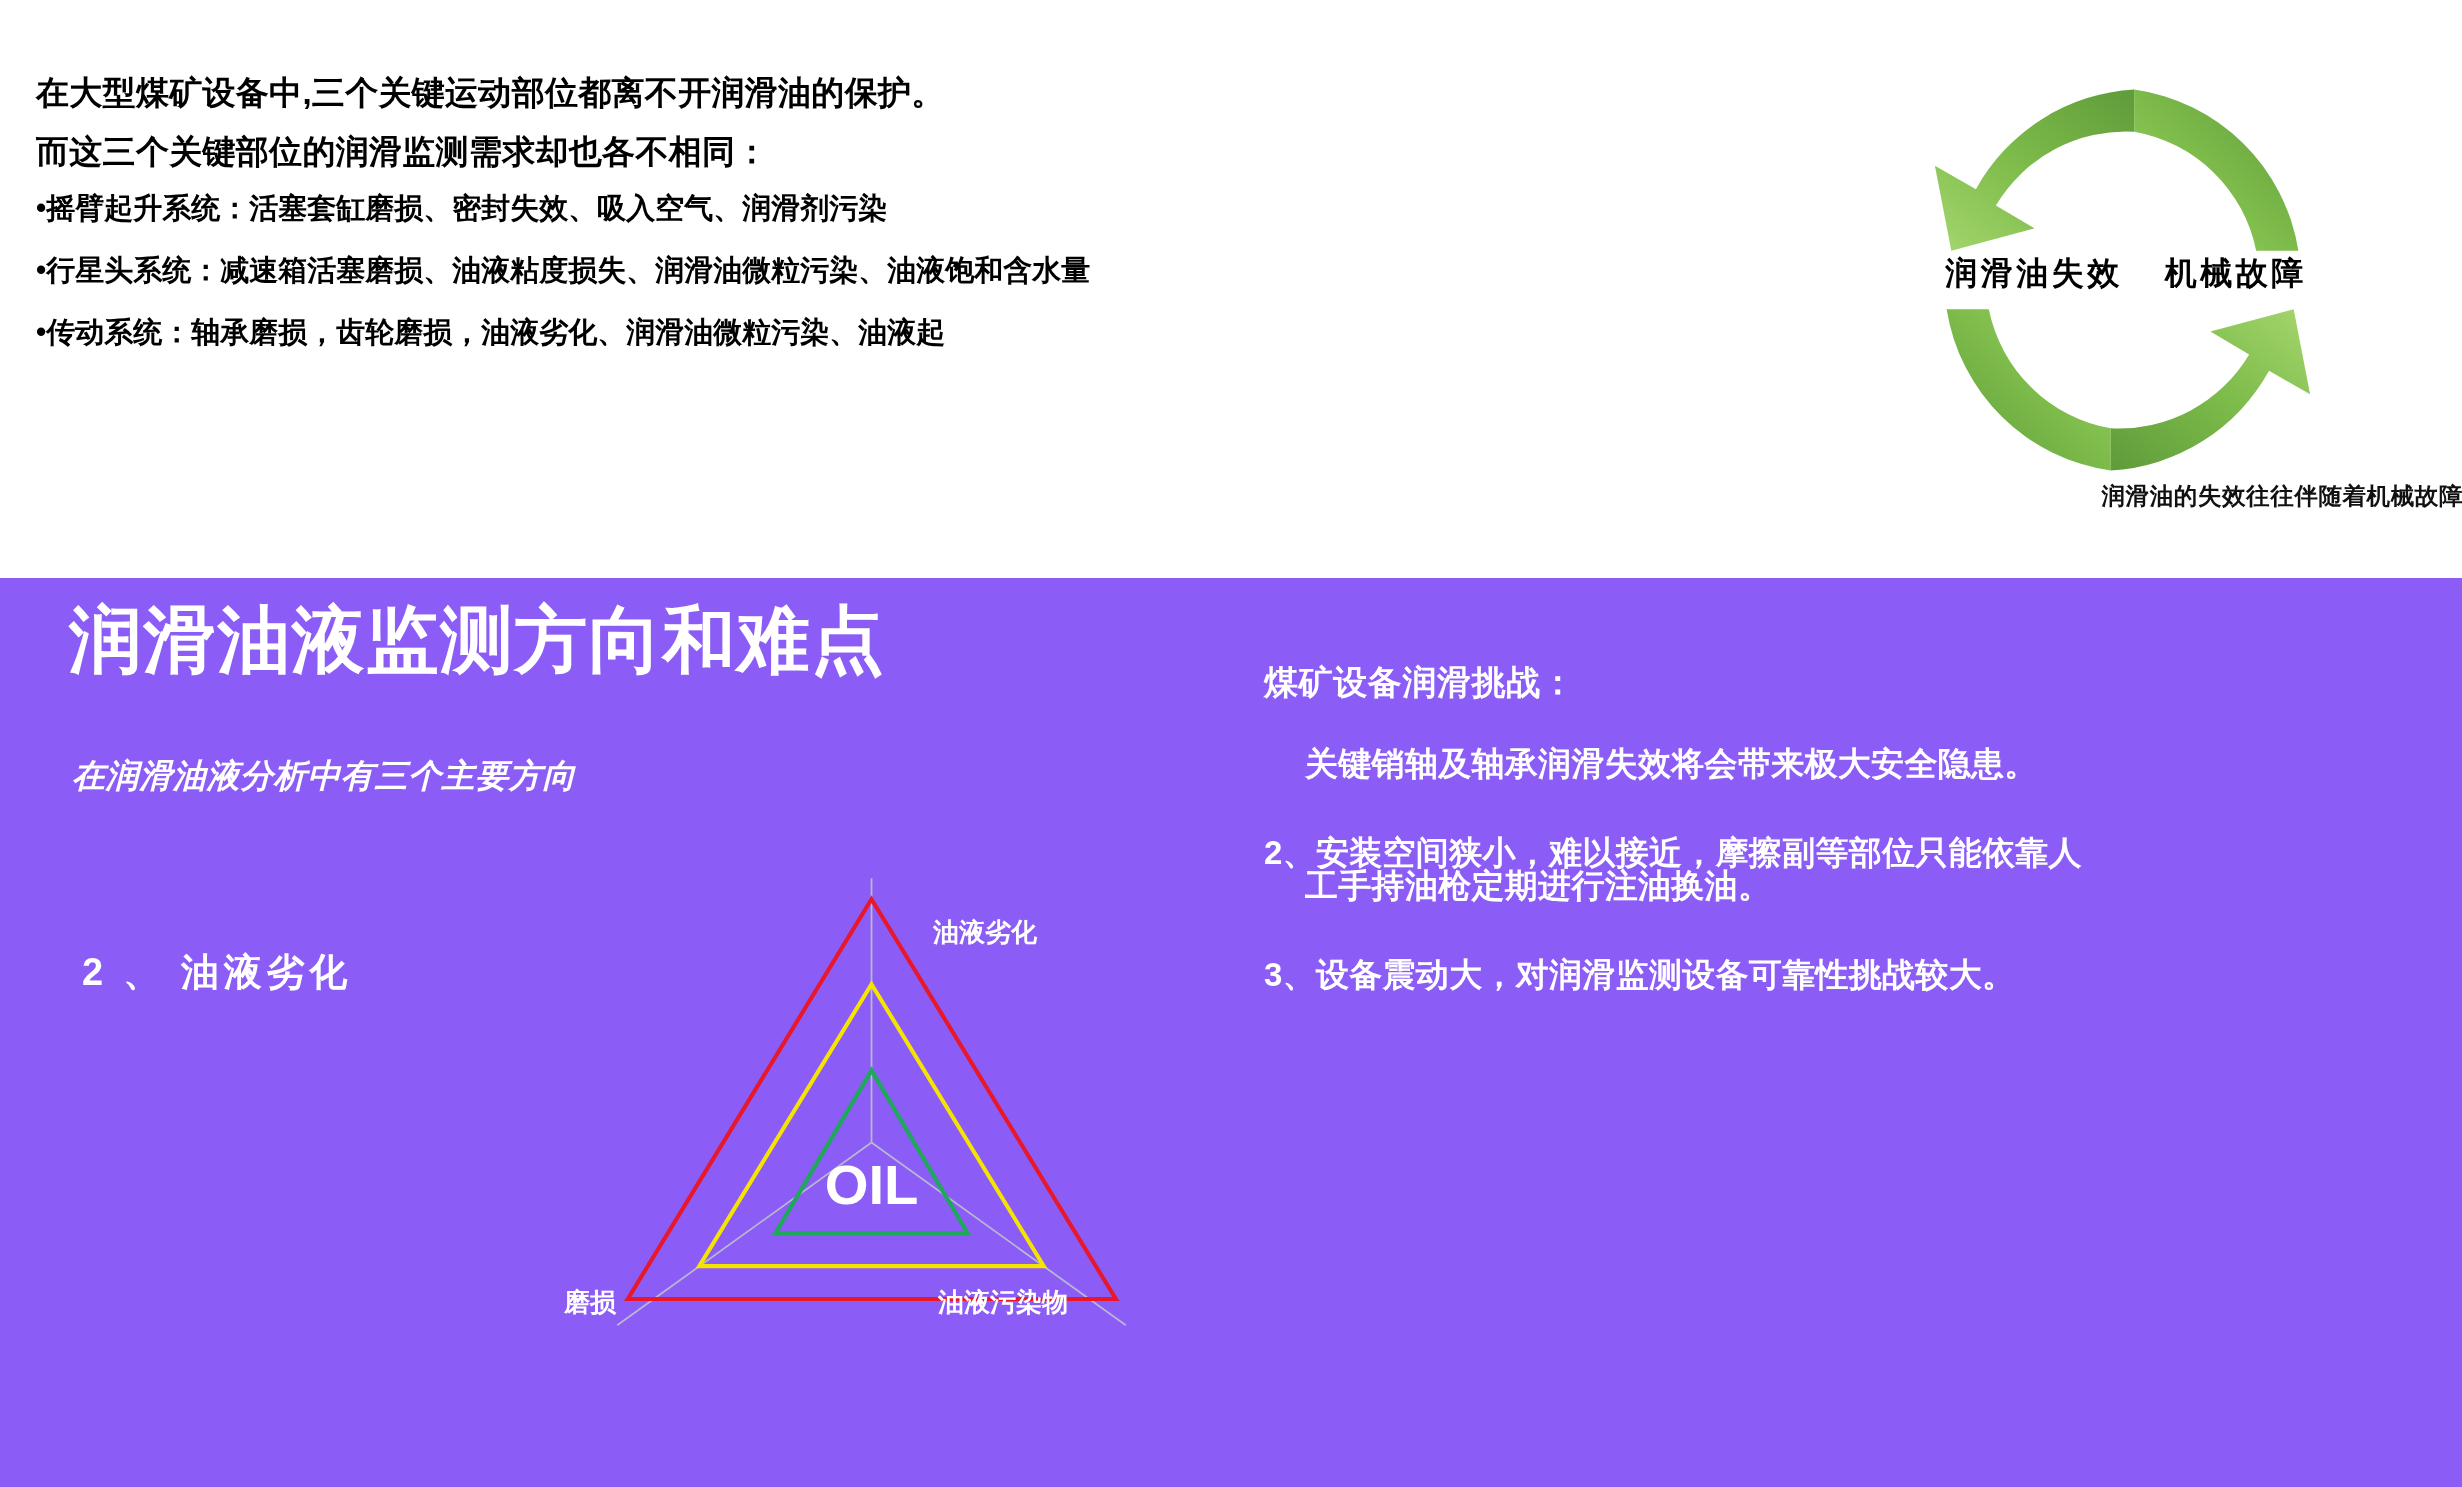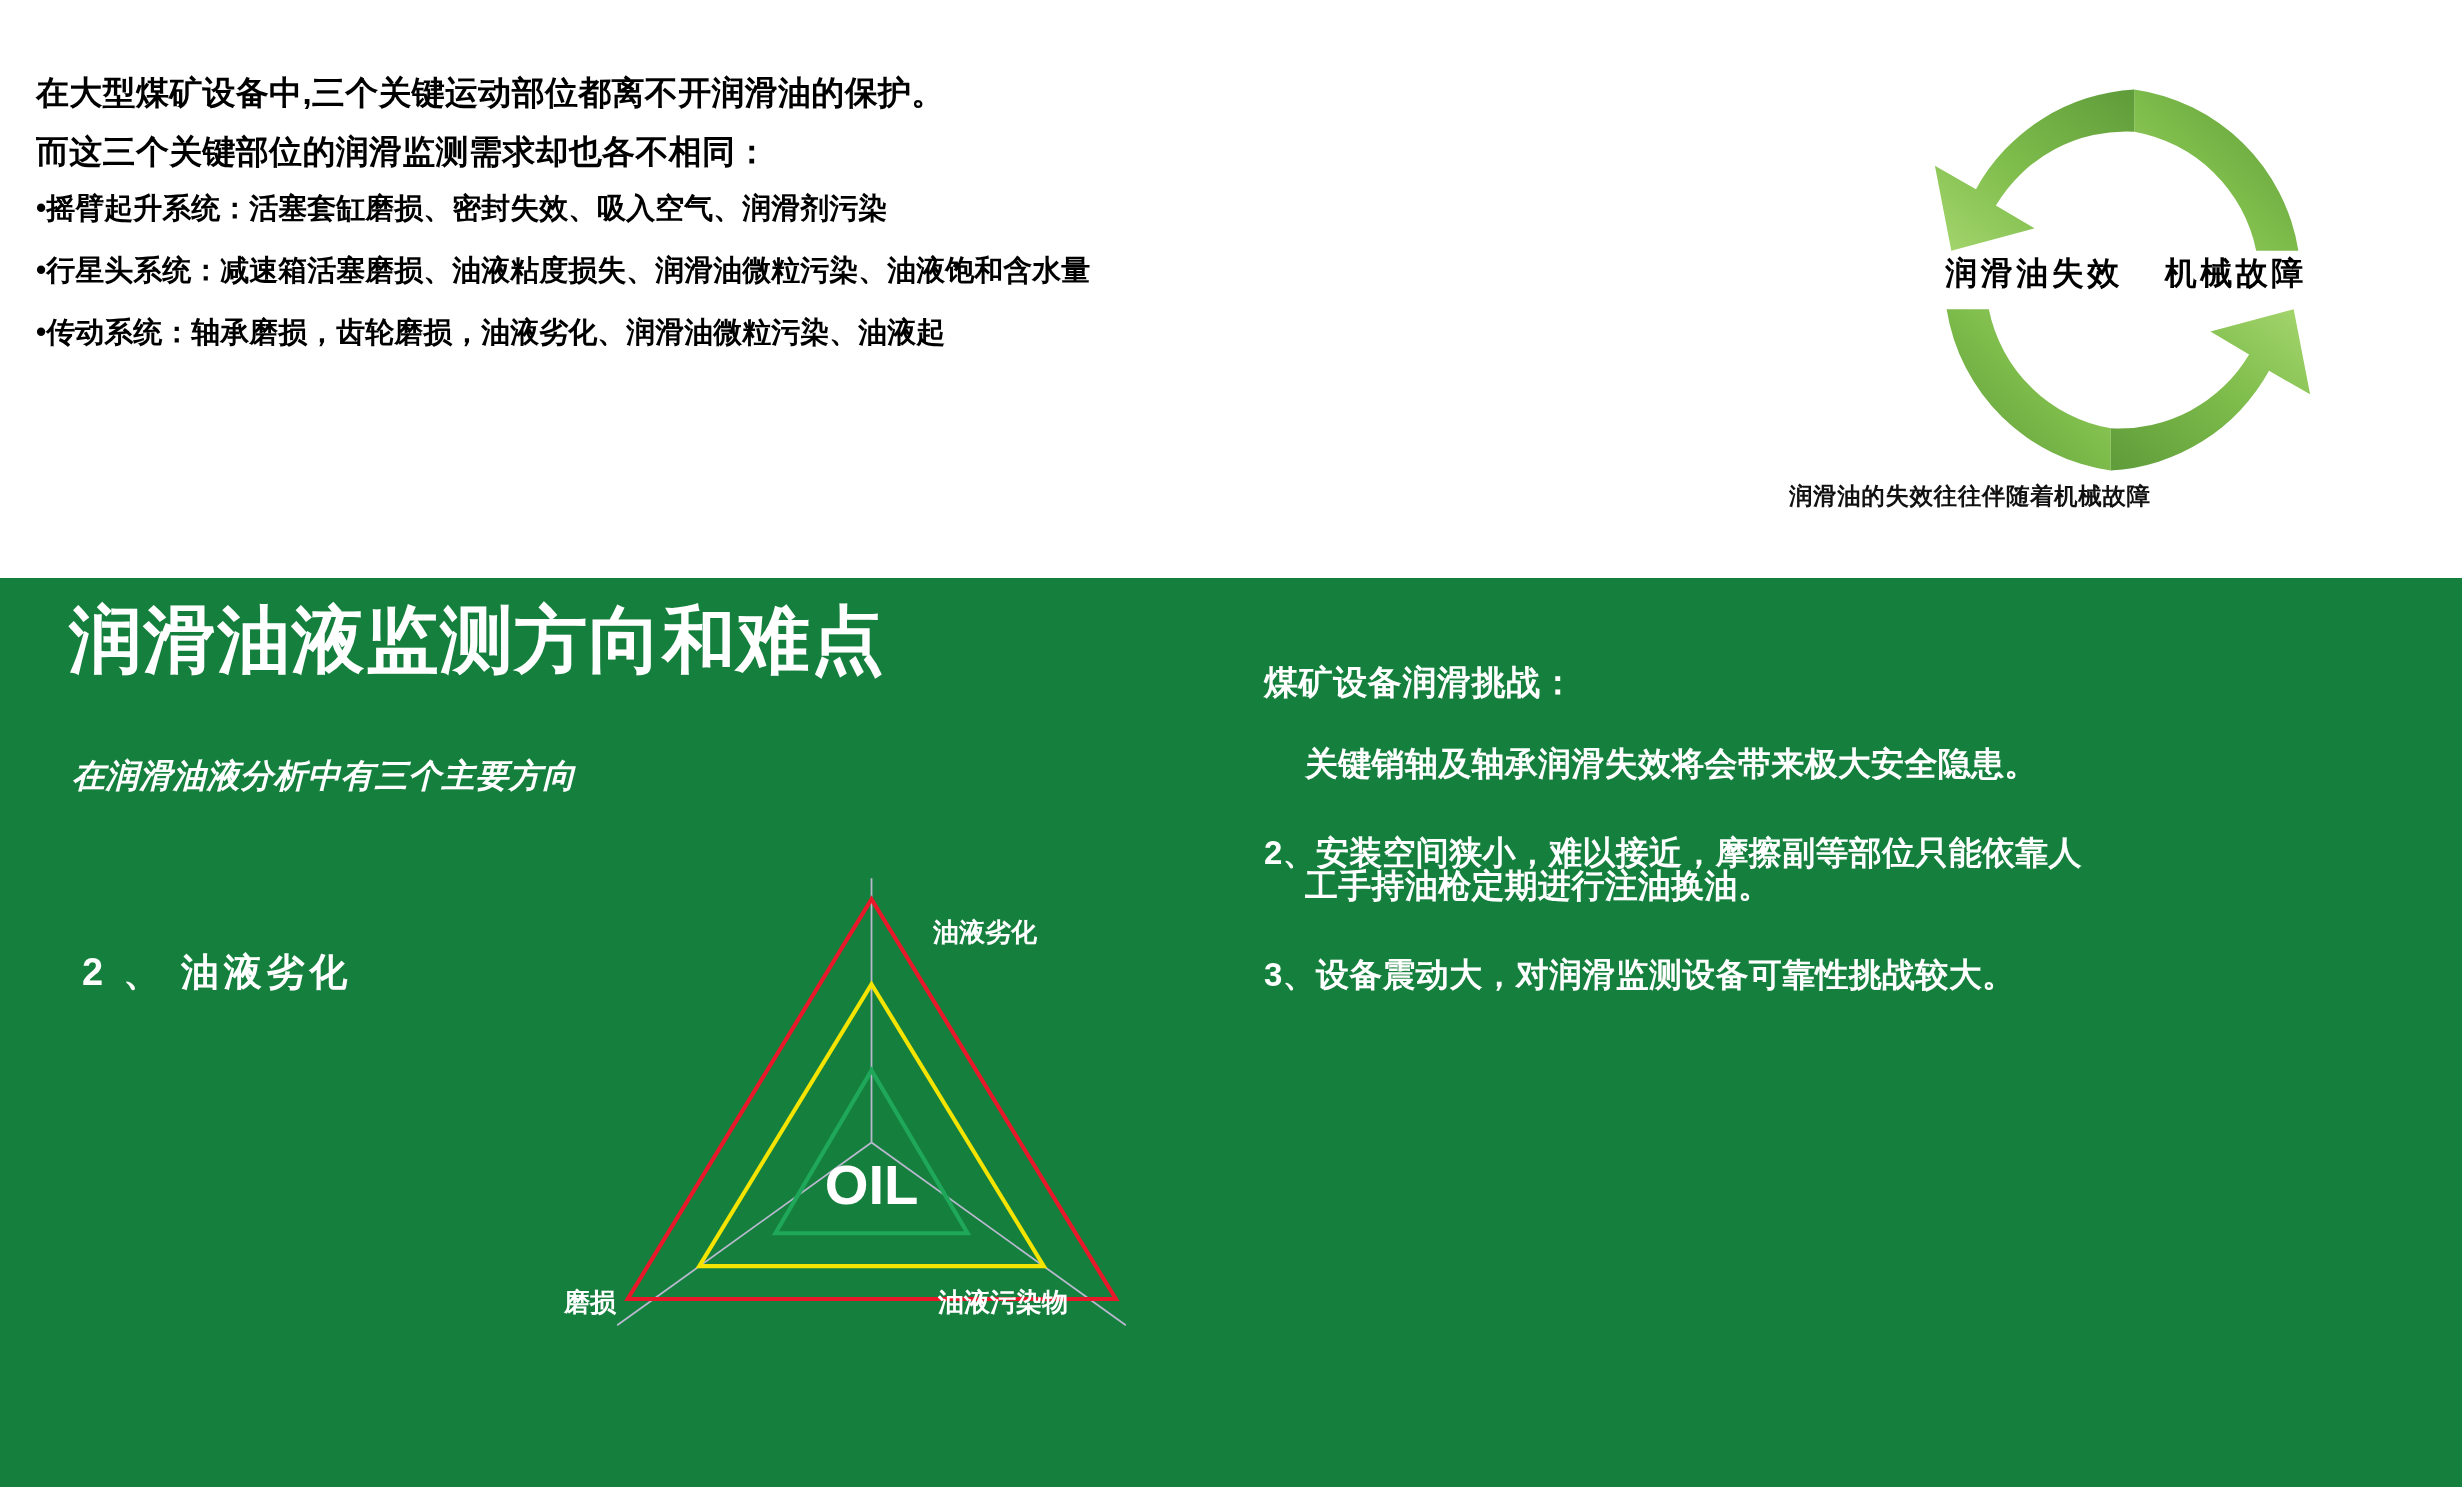--- a/index.html
+++ b/index.html
@@ -77,36 +77,36 @@
     color: #000000;
     letter-spacing: 3.5px;
     white-space: nowrap;
   }
   .cycle-label-gap { display: inline-block; width: 42px; }
   .cycle-caption {
     position: absolute;
     left: 0;
     top: 423px;
     width: 674px;
-    text-align: left;
+    text-align: right;
     font-size: 23.5px;
     font-weight: bold;
     color: #111111;
     letter-spacing: 0.6px;
     white-space: nowrap;
   }
 
   
   .bottom-section {
     position: absolute;
     left: 0;
     top: 578px;
     width: 2462px;
     height: 909px;
-    background: #15803d;
+    background: #8b5cf6;
   }
 
   .panel-title {
     position: absolute;
     left: 69px;
     top: 24.6px;
     font-size: 73px;
     font-weight: bold;
     color: #ffffff;
     letter-spacing: 1.2px;

